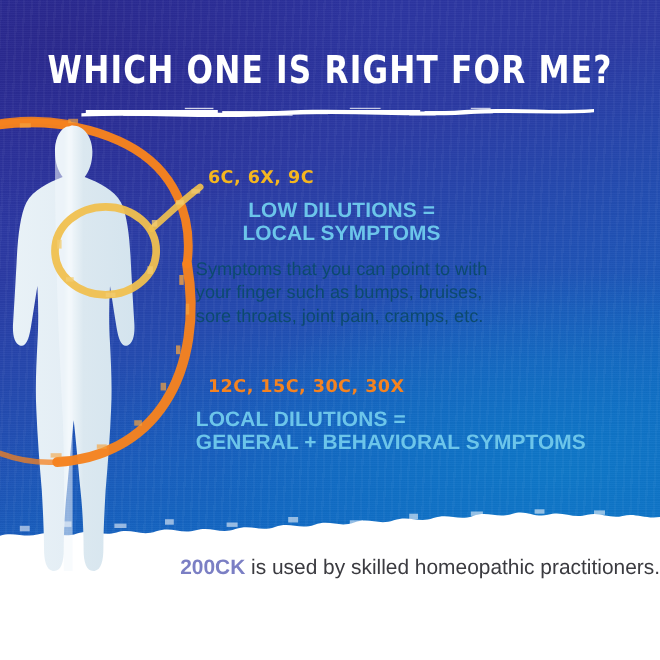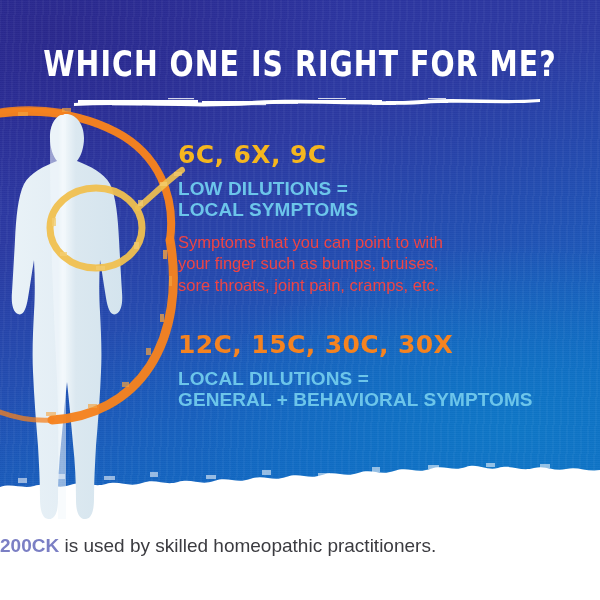--- a/index.html
+++ b/index.html
@@ -66,59 +66,59 @@
   .title-underline{
     position:absolute;left:72px;top:94px;width:470px;height:16px;
   }
 
   
   .art{position:absolute;left:0;top:100px;width:240px;height:450px;}
 
   .kicker{
     font-family:"DejaVu Sans", sans-serif;
     font-weight:bold;
-    font-size:25px;
+    font-size:16px;
     letter-spacing:.4px;
-    margin:0;
+    margin:11px;
     white-space:nowrap;
   }
   .kicker.gold{color:#f5b61f;}
   .kicker.orange{color:#f58320;}
 
   .subhead{
     color:#6cc5ea;
     font-family:"Liberation Sans", sans-serif;
     font-weight:bold;
     font-size:19px;
     letter-spacing:.1px;
     line-height:1.12;
     margin:0;
     white-space:nowrap;
   }
   .body{
-    color:#ef4444;
+    color:#0c4a6e;
     font-family:"Liberation Sans", sans-serif;
     font-size:16.5px;
     line-height:1.32;
     margin:0;
     white-space:nowrap;
   }
 
   .block1{position:absolute;left:178px;top:140px;}
-  .block1 .subhead{margin-top:9px;}
+  .block1 .subhead{margin-top:9px;text-align:center;}
   .block1 .body{margin-top:11px;}
 
   .block2{position:absolute;left:178px;top:330px;}
   .block2 .subhead{margin-top:9px;}
   .block2 .body{margin-top:11px;}
 
   
   .footer{
-    position:absolute;left:0;top:535px;width:600px;
-    text-align:left;
+    position:absolute;left:0;top:506px;width:600px;
+    text-align:right;
     font-family:"Liberation Sans", sans-serif;
     font-size:19px;
     color:#3b3b40;
     white-space:nowrap;
   }
   .footer .code{color:#7b7fc4;font-weight:bold;}
 </style>
 </head>
 <body>
 

